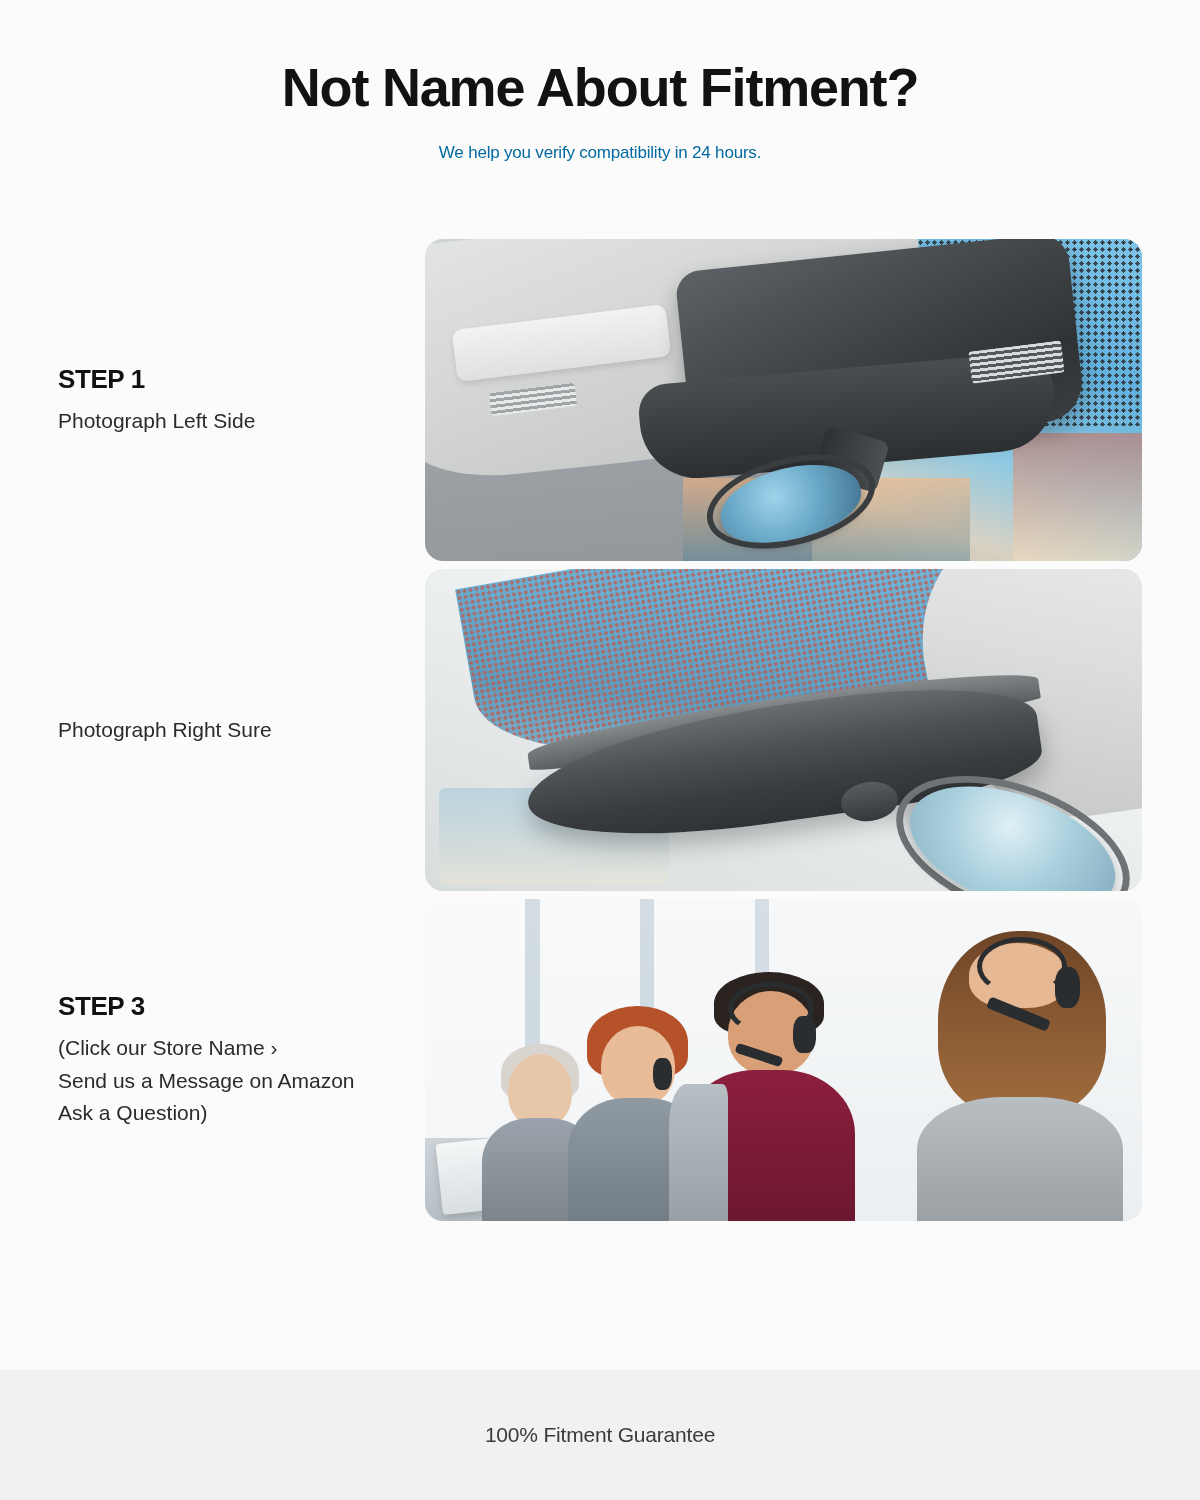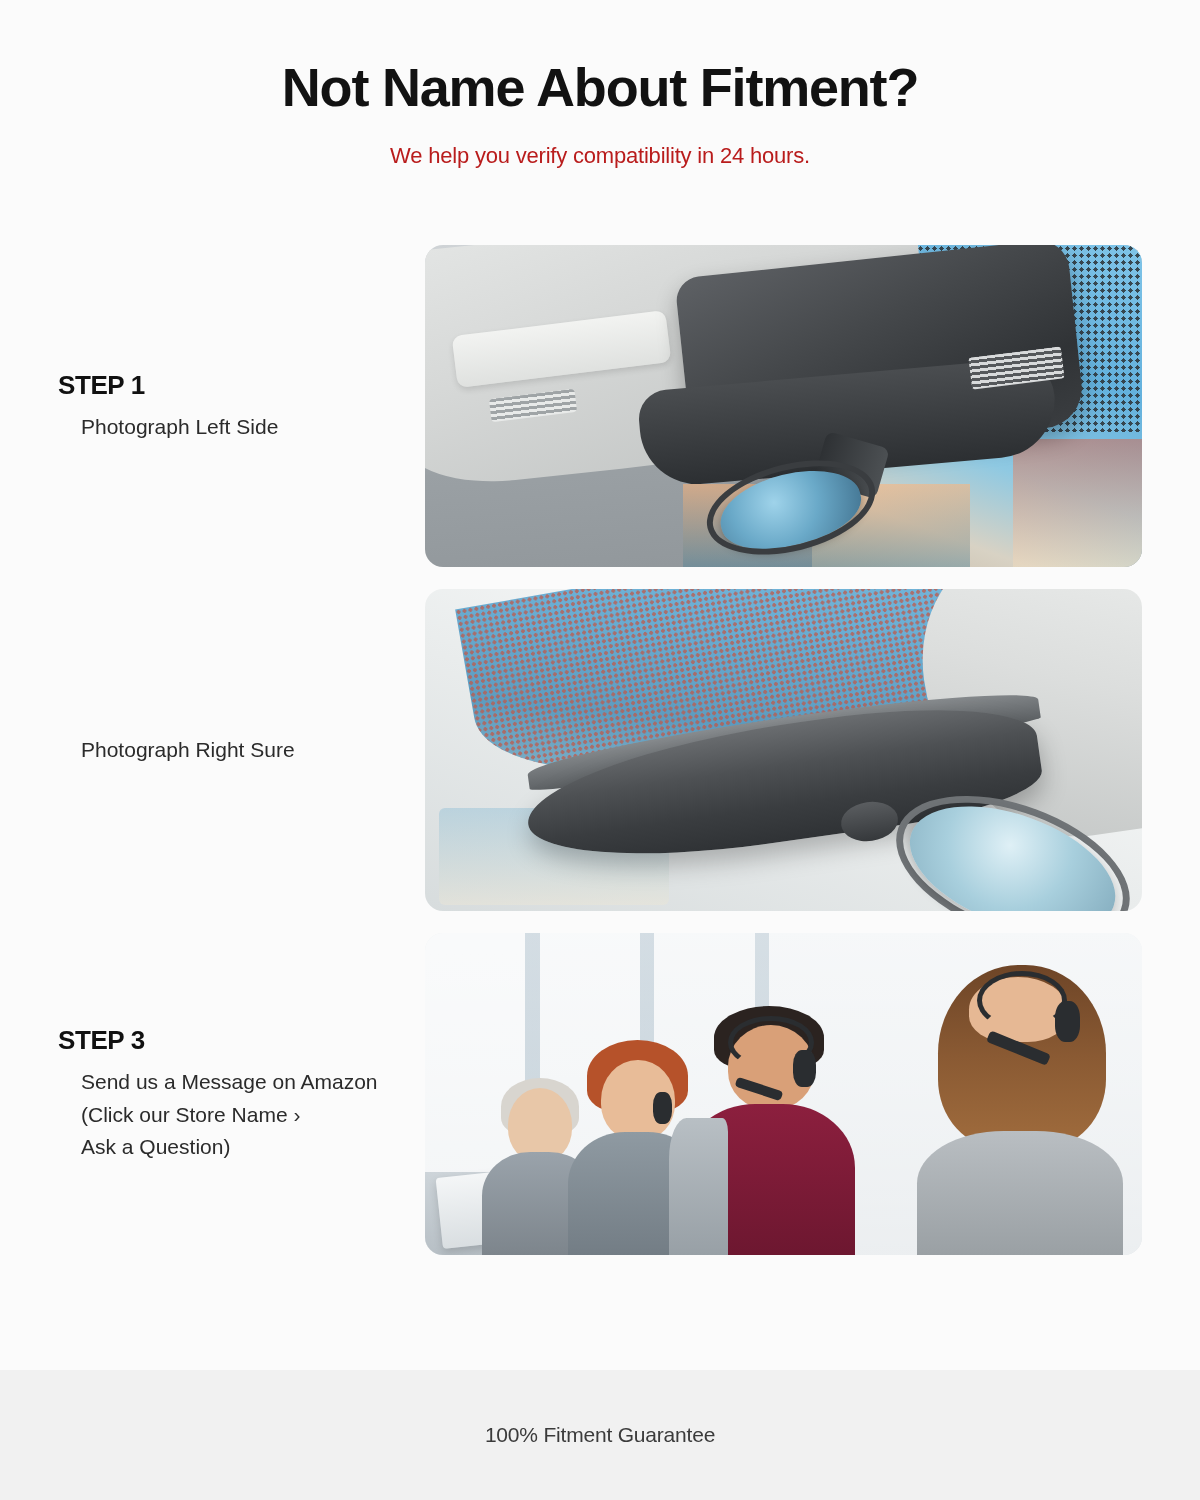--- a/index.html
+++ b/index.html
@@ -27,32 +27,31 @@
   }
   .title {
     font-size: 54px;
     font-weight: 700;
     letter-spacing: -1.2px;
     color: #121212;
     line-height: 1.1;
   }
   .subtitle {
     margin-top: 26px;
-    font-size: 22px;
-    color: #b91c1c;
+    font-size: 17px;
+    color: #0369a1;
     font-weight: 400;
     letter-spacing: -0.2px;
   }
 
   
   .steps {
     margin-top: 72px;
     display: flex;
     flex-direction: column;
-    gap: 14px;
     padding: 0 58px 0 0;
   }
   .step-row {
     display: flex;
     align-items: center;
     height: 330px;
   }
   .step-text {
     width: 425px;
     padding-left: 58px;
@@ -64,21 +63,20 @@
     font-weight: 700;
     letter-spacing: -0.4px;
     color: #111;
     margin-bottom: 10px;
   }
   .step-desc {
     font-size: 21px;
     color: #2b2b2b;
     line-height: 1.55;
     font-weight: 400;
-    margin-left: 23px;
   }
   .step-desc .sub-line { display: block; }
 
   .step-media {
     flex: 1 1 auto;
     height: 322px;
     border-radius: 18px;
     overflow: hidden;
     position: relative;
     background: #dfe3e6;
@@ -464,22 +462,22 @@
         <div class="knob"></div>
         <div class="mirror2-rim"></div>
         <div class="mirror2"></div>
       </div>
     </div>
 
     <div class="step-row">
       <div class="step-text">
         <div class="step-label">STEP 3</div>
         <div class="step-desc">
+          <span class="sub-line">(Click our Store Name ›</span>
           <span class="sub-line">Send us a Message on Amazon</span>
-          <span class="sub-line">(Click our Store Name ›</span>
           <span class="sub-line">Ask a Question)</span>
         </div>
       </div>
       <div class="step-media img3">
         <div class="bg-windows"></div>
         <div class="desk"></div>
         <div class="monitor"></div>
         <div class="laptop"></div>
 
         <div class="person pA">

